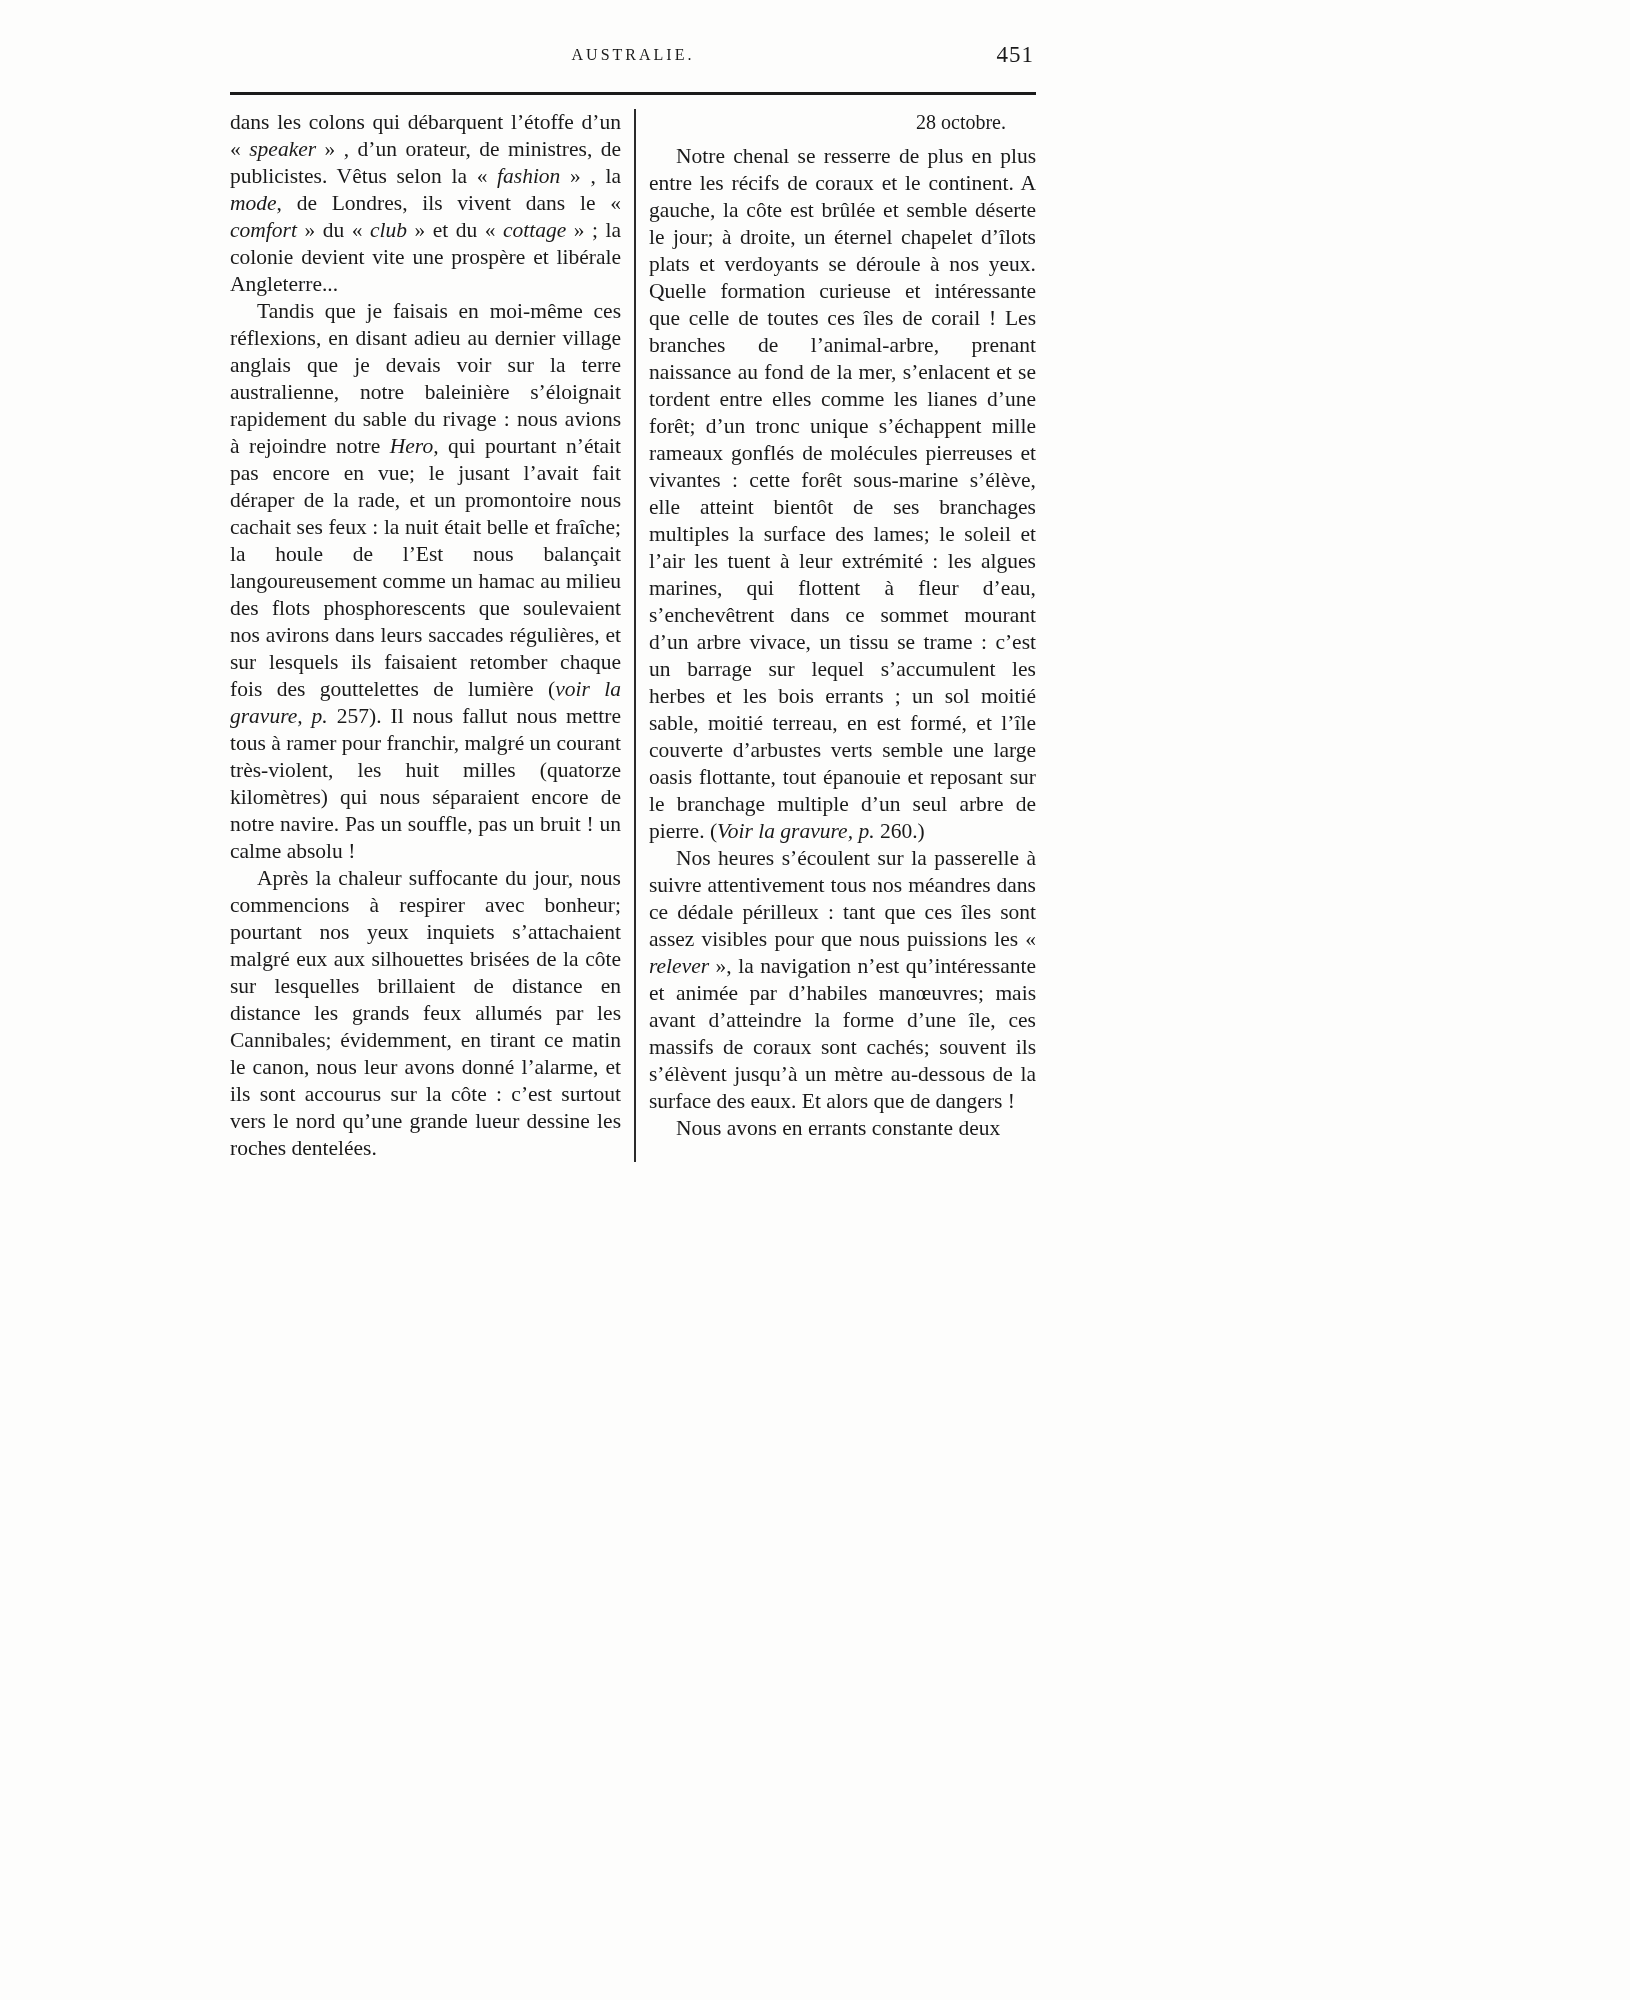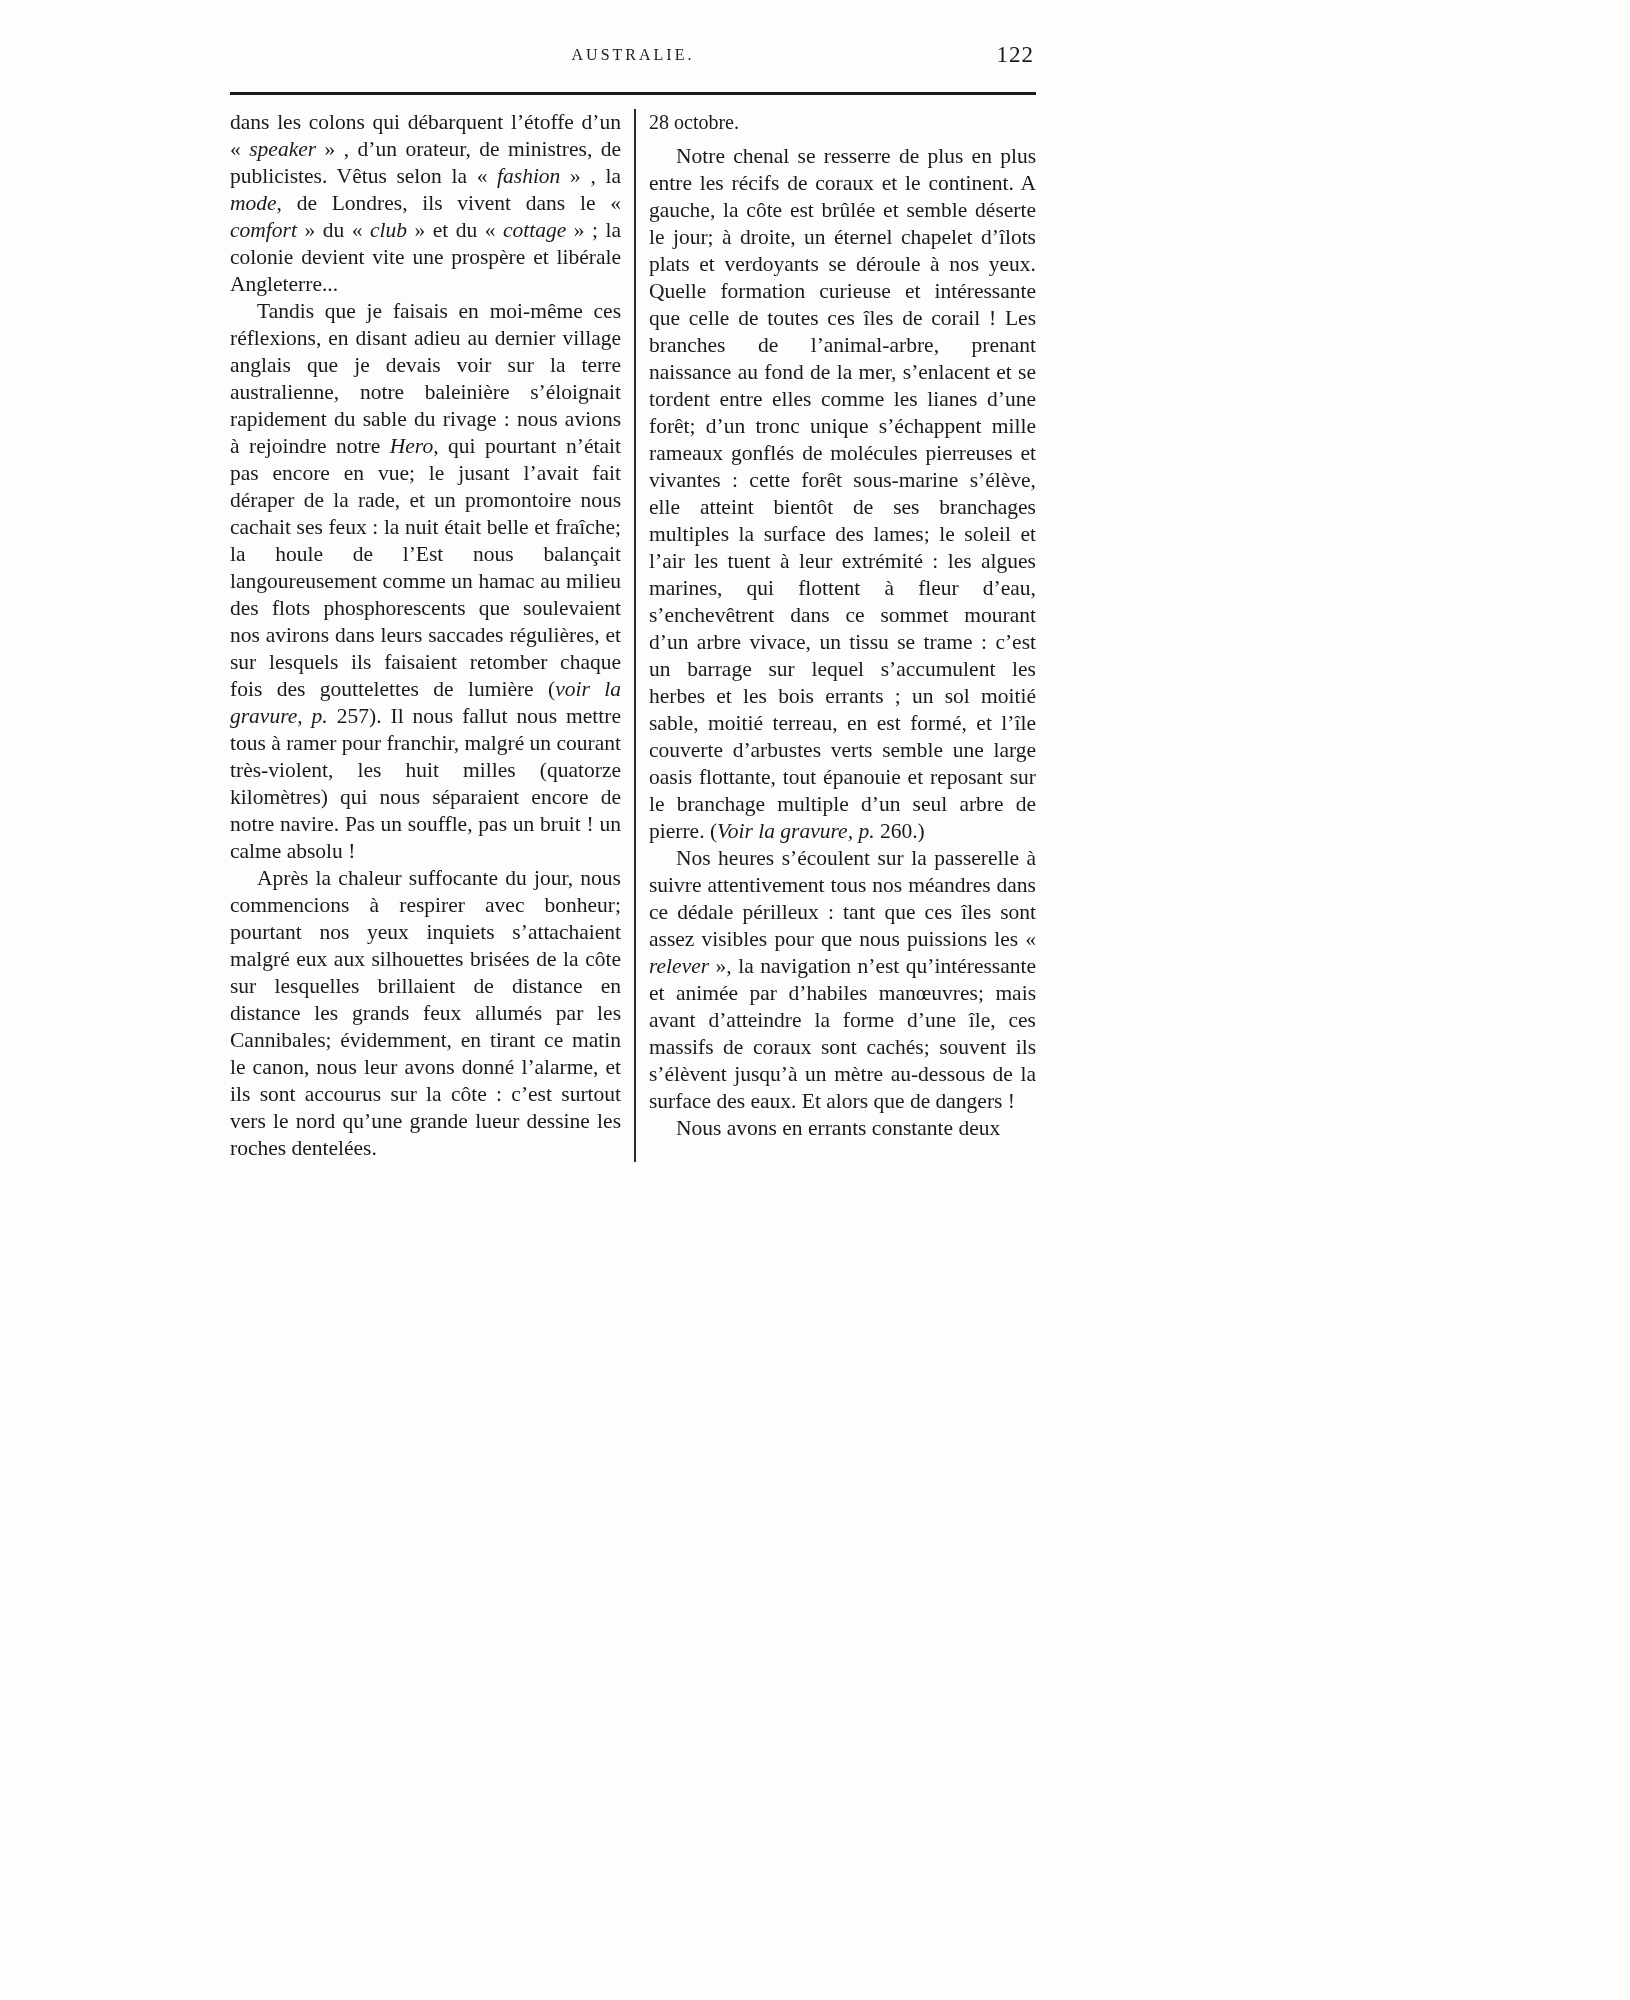--- a/index.html
+++ b/index.html
@@ -59,36 +59,36 @@
     margin-left: 13px;
     margin-right: 13px;
   }
   .col p {
     margin: 0;
   }
   .col p.indent {
     text-indent: 27px;
   }
   .date-line {
-    text-align: left;
+    text-align: right;
     padding-right: 30px;
     font-size: 20px;
     line-height: 27px;
     margin-bottom: 7px;
   }
   i { font-style: italic; }
 </style>
 </head>
 <body style="background: rgb(253, 253, 252); color: rgb(26, 26, 26);">
 
 <div class="page-content">
 
   <div class="page-header">
     <div class="header-title">AUSTRALIE.</div>
-    <div class="page-number">122</div>
+    <div class="page-number">451</div>
   </div>
 
   <div class="header-rule"></div>
 
   <div class="columns">
 
     <div class="col col-left">
         <p class=""><span>dans les colons qui débarquent l’étoffe d’un « </span><i>speaker</i><span> » , d’un orateur, de ministres, de publicistes. Vêtus selon la « </span><i>fashion</i><span> » , la </span><i>mode</i><span>, de Londres, ils vivent dans le « </span><i>comfort</i><span> » du « </span><i>club</i><span> » et du « </span><i>cottage</i><span> » ; la colonie devient vite une prospère et libérale Angleterre...</span></p>
         <p class="indent"><span>Tandis que je faisais en moi-même ces réflexions, en disant adieu au dernier village anglais que je devais voir sur la terre australienne, notre baleinière s’éloignait rapidement du sable du rivage : nous avions à rejoindre notre </span><i>Hero,</i><span> qui pourtant n’était pas encore en vue; le jusant l’avait fait déraper de la rade, et un promontoire nous cachait ses feux : la nuit était belle et fraîche; la houle de l’Est nous balançait langoureusement comme un hamac au milieu des flots phosphorescents que soulevaient nos avirons dans leurs saccades régulières, et sur lesquels ils faisaient retomber chaque fois des gouttelettes de lumière (</span><i>voir la gravure, p.</i><span> 257). Il nous fallut nous mettre tous à ramer pour franchir, malgré un courant très-violent, les huit milles (quatorze kilomètres) qui nous séparaient encore de notre navire. Pas un souffle, pas un bruit ! un calme absolu !</span></p>
         <p class="indent"><span>Après la chaleur suffocante du jour, nous commencions à respirer avec bonheur; pourtant nos yeux inquiets s’attachaient malgré eux aux silhouettes brisées de la côte sur lesquelles brillaient de distance en distance les grands feux allumés par les Cannibales; évidemment, en tirant ce matin le canon, nous leur avons donné l’alarme, et ils sont accourus sur la côte : c’est surtout vers le nord qu’une grande lueur dessine les roches dentelées.</span></p>

